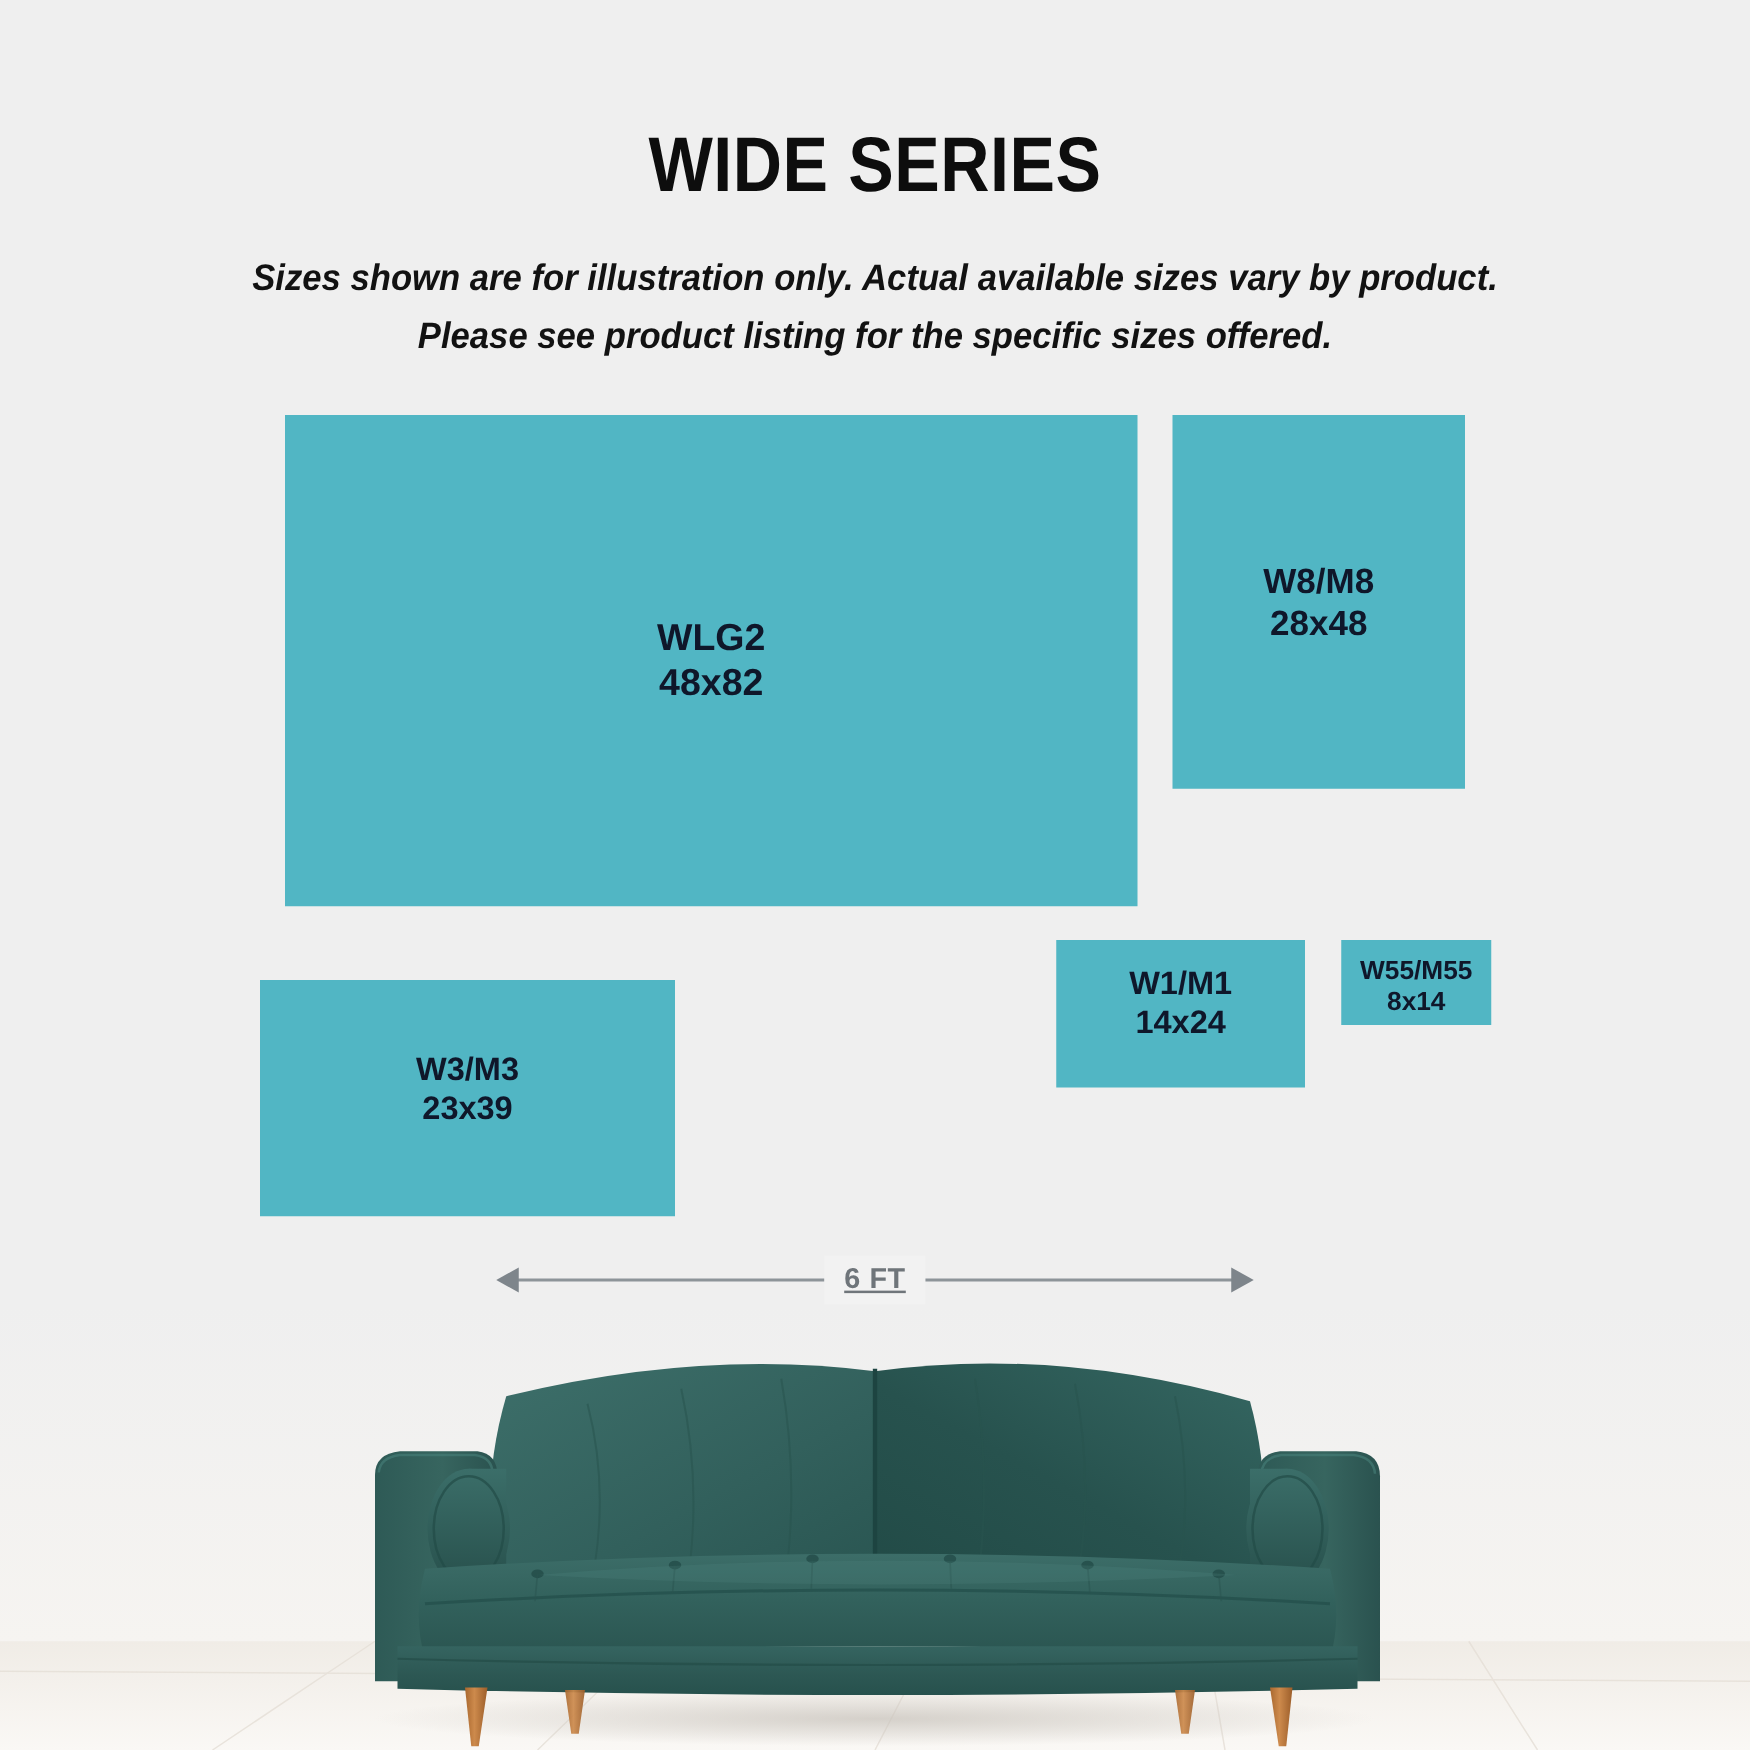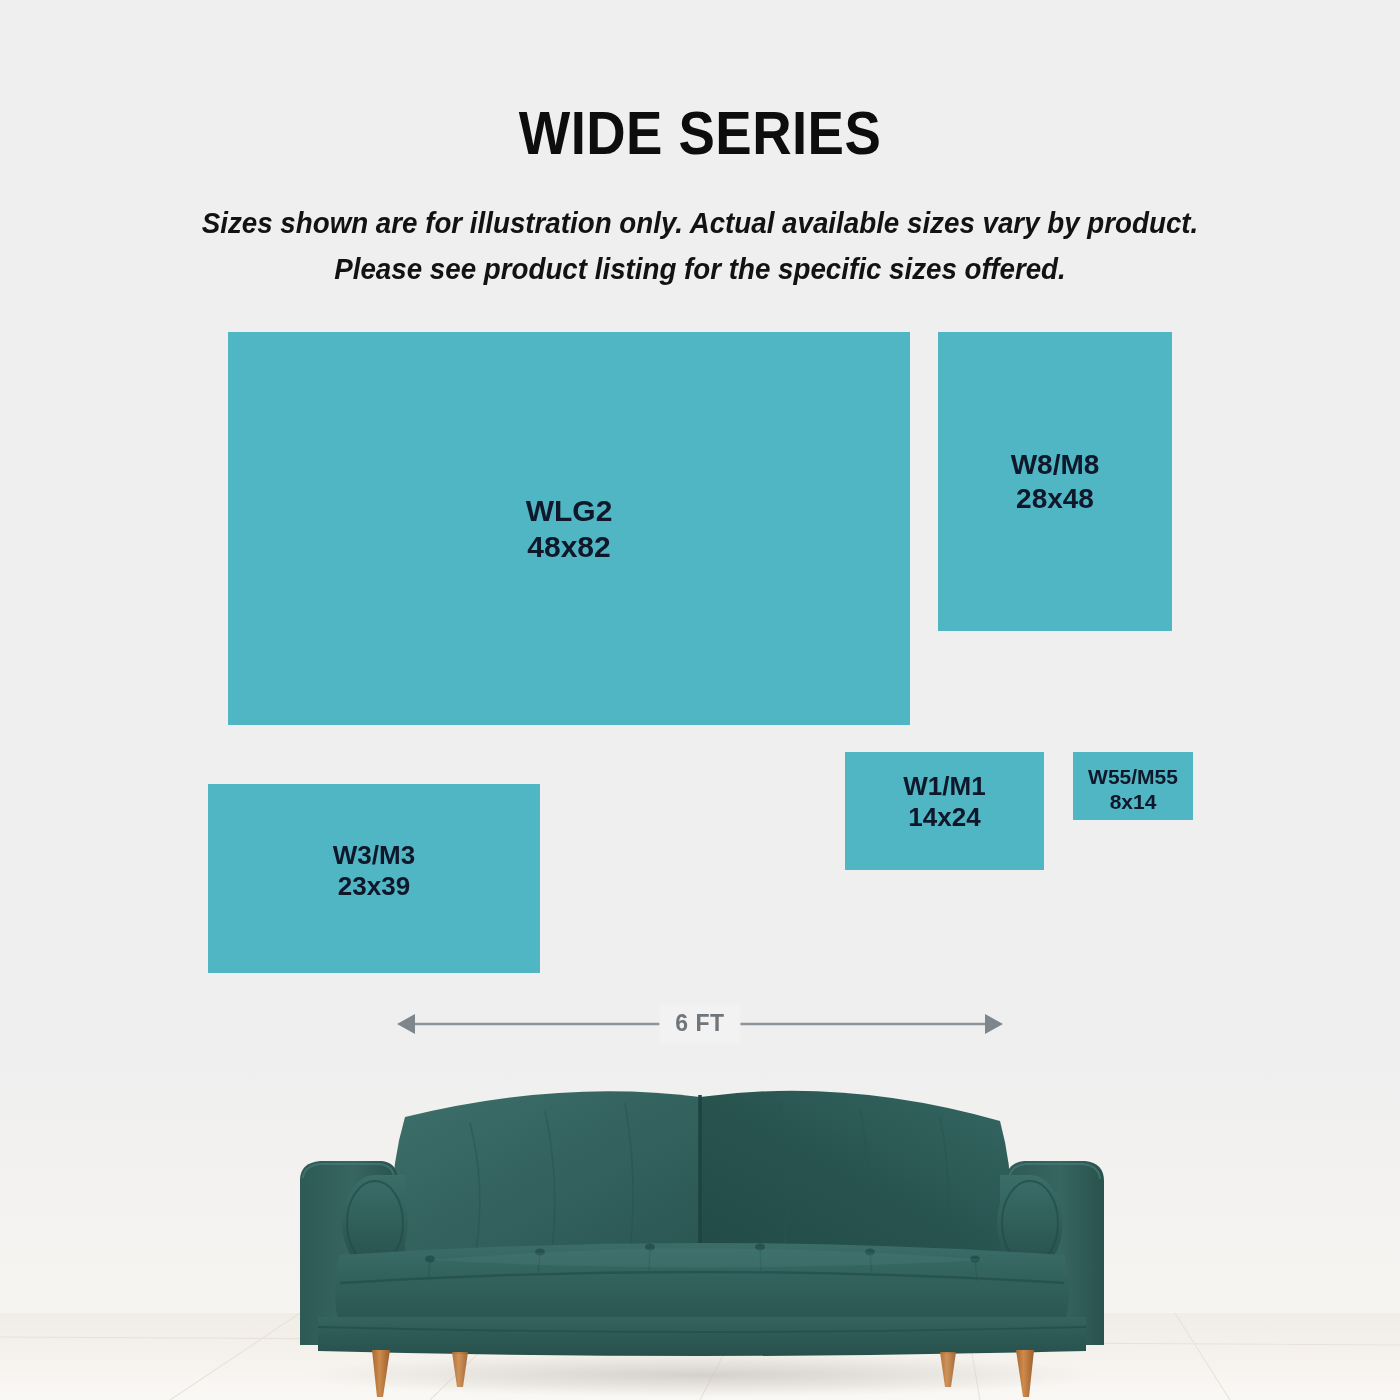--- a/index.html
+++ b/index.html
@@ -87,20 +87,21 @@
     position: absolute;
     left: 50%; top: 50%;
     transform: translate(-50%, -50%);
     background: #f2f2f2;
     padding: 7px 16px 9px 16px;
     font-size: 23px;
     font-weight: bold;
     color: #6f757a;
     letter-spacing: 0.5px;
     line-height: 1;
+    text-decoration: underline;
   }
 
   
   #scene {
     position: absolute;
     left: 0; top: 1045px;
     width: 1400px; height: 355px;
     overflow: hidden;
   }
   #scene svg { display: block; }

